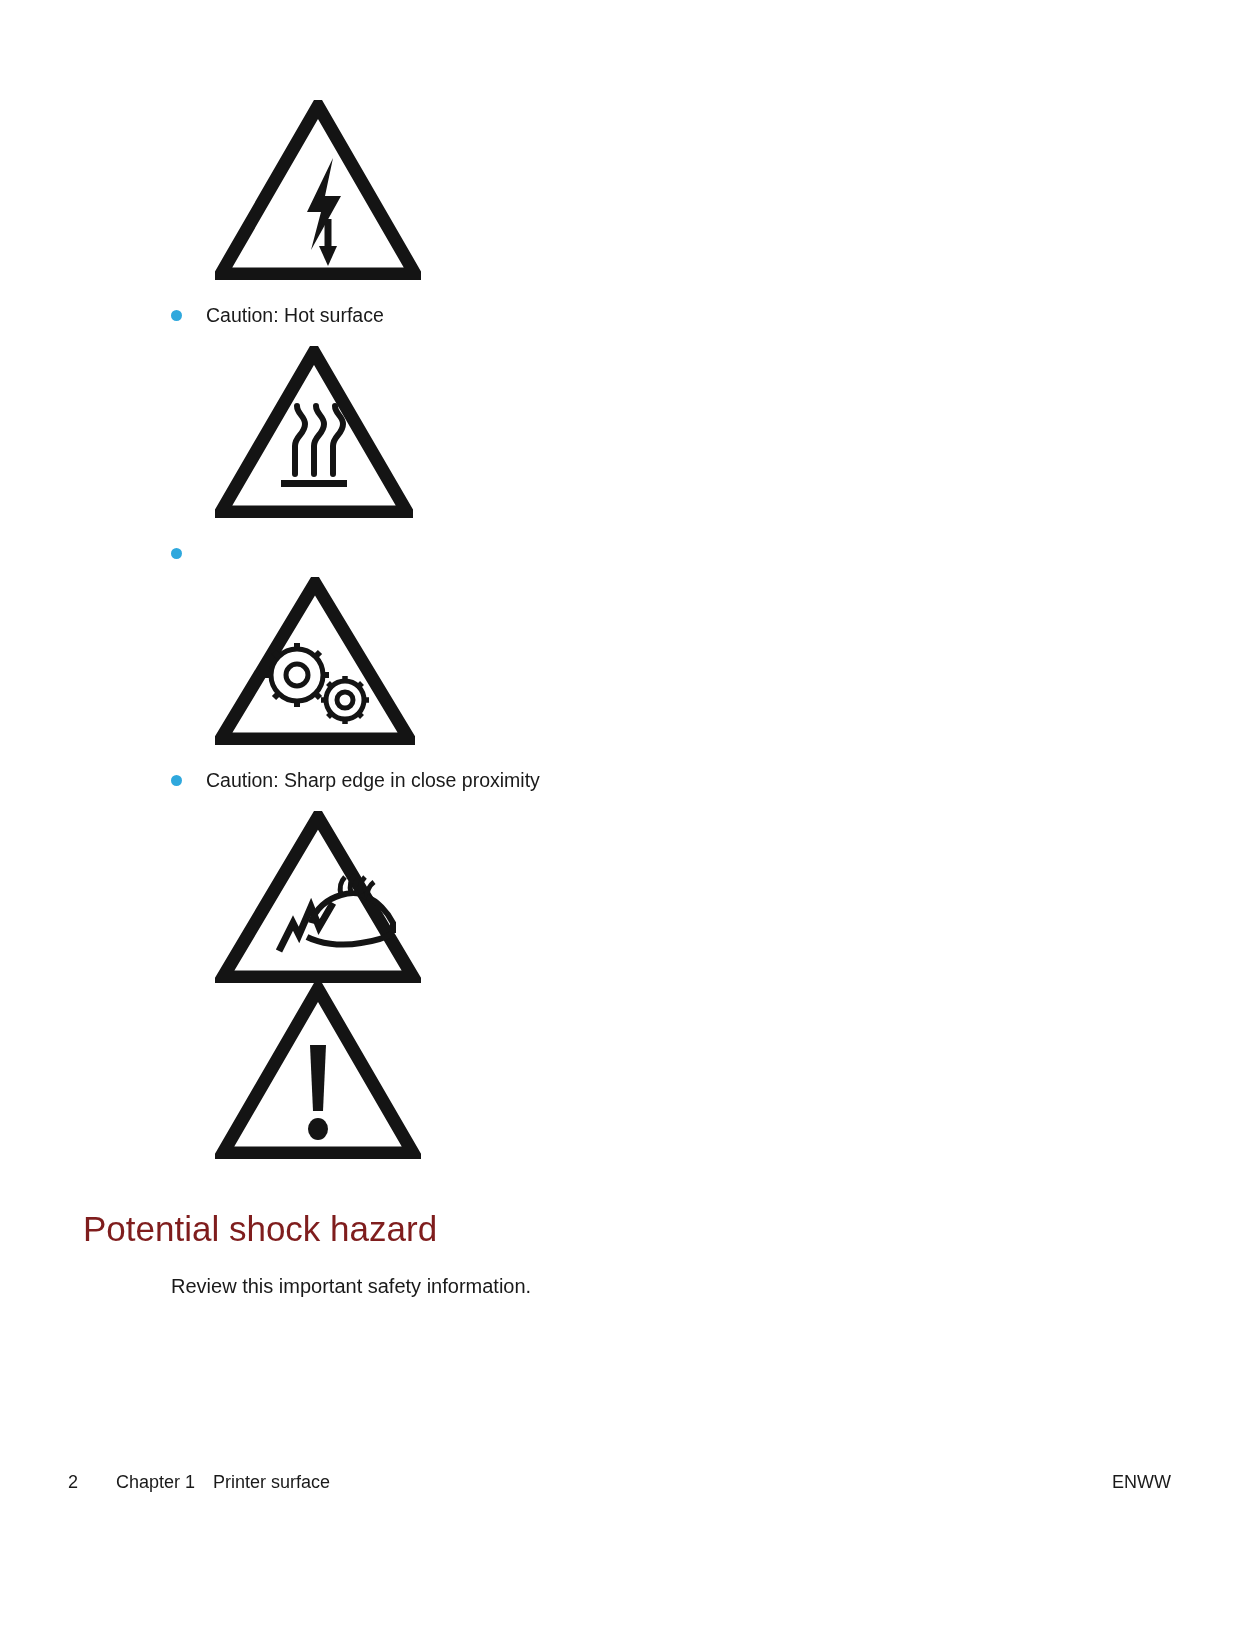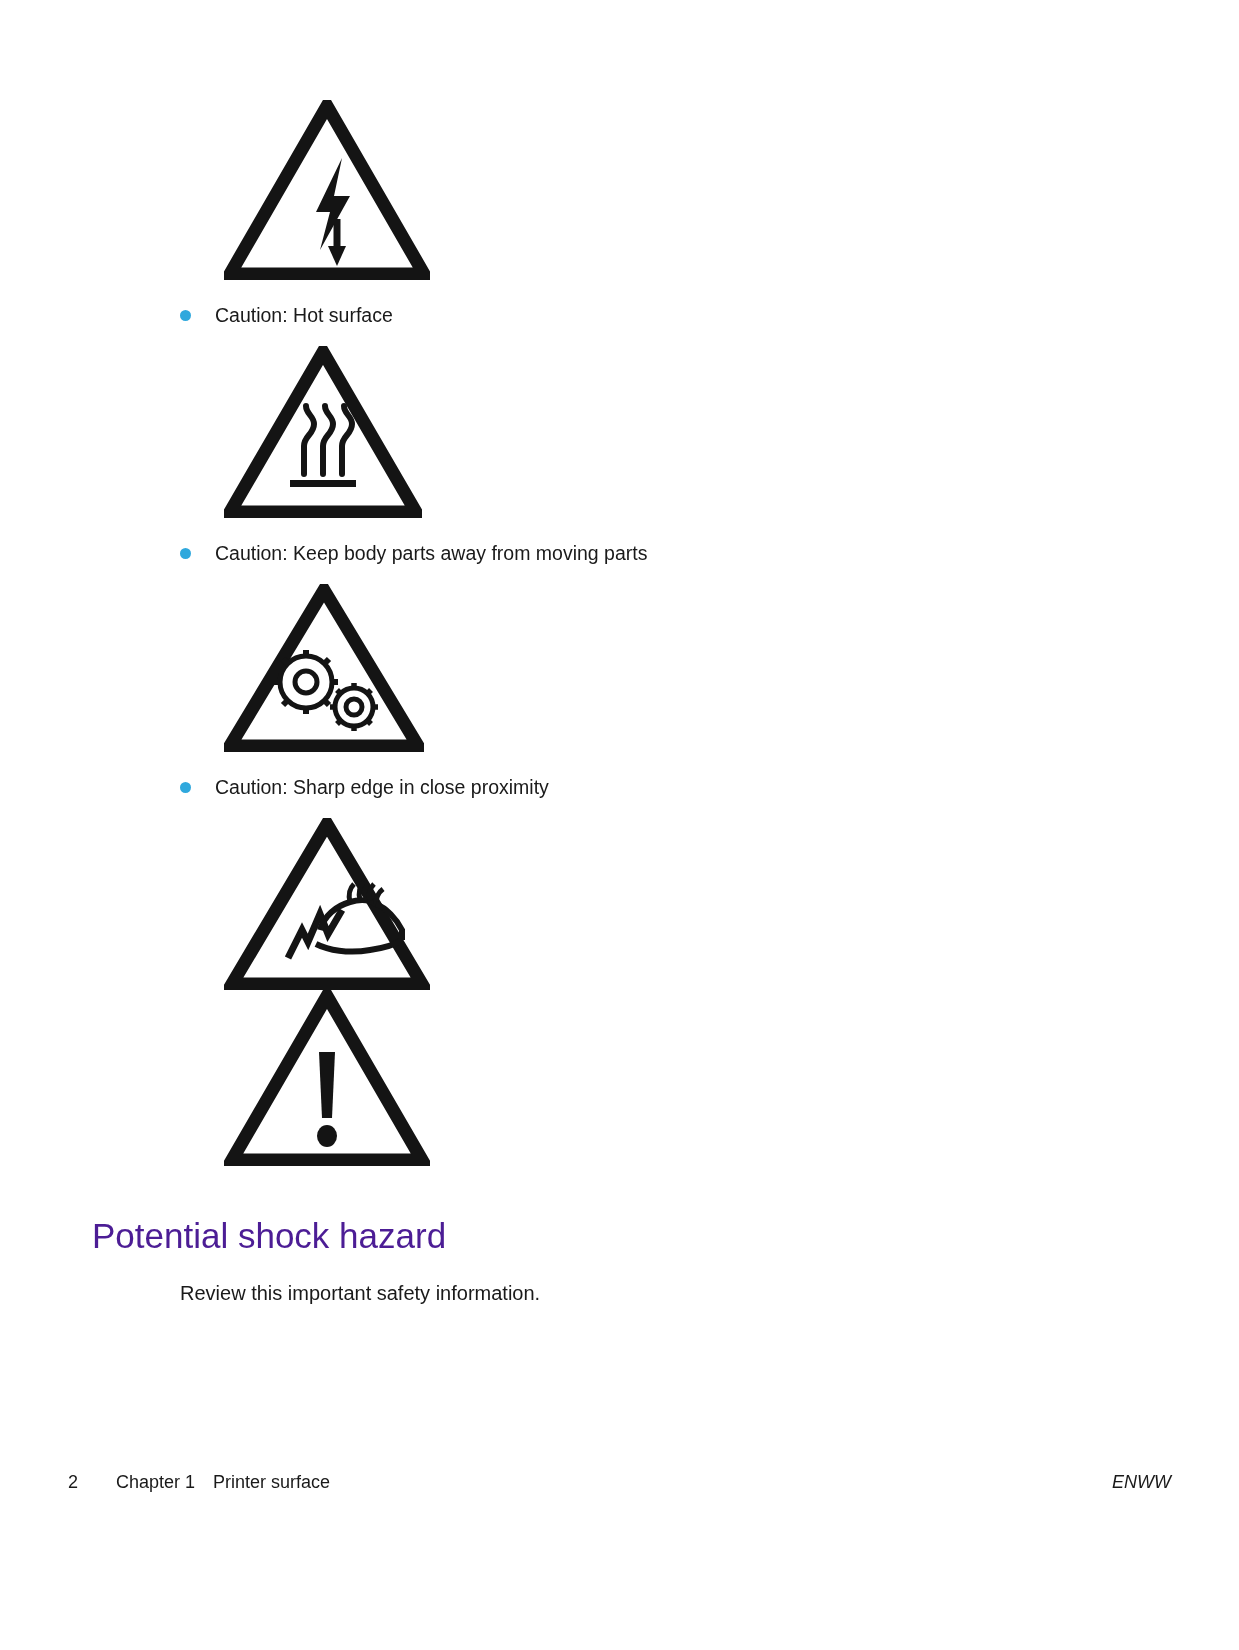--- a/index.html
+++ b/index.html
@@ -18,21 +18,21 @@
   .page {
     position: relative;
     width: 1239px;
     height: 1650px;
     box-sizing: border-box;
   }
 
   
   .content {
     position: absolute;
-    left: 92px;
+    left: 83px;
     top: 100px;
     width: 1000px;
   }
 
   
   .symbol-block {
     margin: 0 0 0 132px;
   }
   .symbol-svg {
     display: block;
@@ -57,21 +57,21 @@
     font-size: 19.5px;
     line-height: 26px;
     color: #1a1a1a;
   }
 
   
   .section-heading {
     margin: 48px 0 0 0;
     font-size: 35px;
     line-height: 44px;
-    color: #4c1d95;
+    color: #7f1d1d;
     font-weight: normal;
   }
   .section-body {
     margin: 22px 0 0 88px;
     font-size: 20px;
     line-height: 26px;
     color: #1a1a1a;
   }
 
   
@@ -94,21 +94,20 @@
   }
   .footer-chapter-sep {
     display: inline-block;
     width: 18px;
   }
   .footer-spacer {
     flex: 1 1 auto;
   }
   .footer-right {
     flex: 0 0 auto;
-    font-style: italic;
   }
 </style>
 </head>
 <body>
 
 <div class="page">
 
   <div class="content">
 
     <div class="symbol-block">
@@ -130,21 +129,20 @@
         <polygon points="99,6 192,166 6,166" fill="none" stroke="#141414" stroke-width="13" stroke-linejoin="miter"></polygon>
         <path d="M80,128 L80,100 C80,90 90,88 90,78 C90,70 82,68 82,60" fill="none" stroke="#141414" stroke-width="6" stroke-linecap="round"></path>
         <path d="M99,128 L99,100 C99,90 109,88 109,78 C109,70 101,68 101,60" fill="none" stroke="#141414" stroke-width="6" stroke-linecap="round"></path>
         <path d="M118,128 L118,100 C118,90 128,88 128,78 C128,70 120,68 120,60" fill="none" stroke="#141414" stroke-width="6" stroke-linecap="round"></path>
         <rect x="66" y="134" width="66" height="7" fill="#141414"></rect>
       </svg>
     </div>
 
     <div class="bullet-row">
       <span class="bullet-dot"></span>
-      <span class="bullet-text">Caution: Keep body parts away from moving parts</span>
     </div>
 
     <div class="symbol-block">
       <svg class="symbol-svg" width="200" height="168" viewBox="0 0 200 168" aria-hidden="true">
         <polygon points="100,6 194,162 6,162" fill="none" stroke="#141414" stroke-width="13" stroke-linejoin="miter"></polygon>
         <g fill="none" stroke="#141414" stroke-width="5">
           <circle cx="82" cy="98" r="26"></circle>
           <circle cx="82" cy="98" r="11"></circle>
         </g>
         <g stroke="#141414" stroke-width="6" stroke-linecap="butt">

